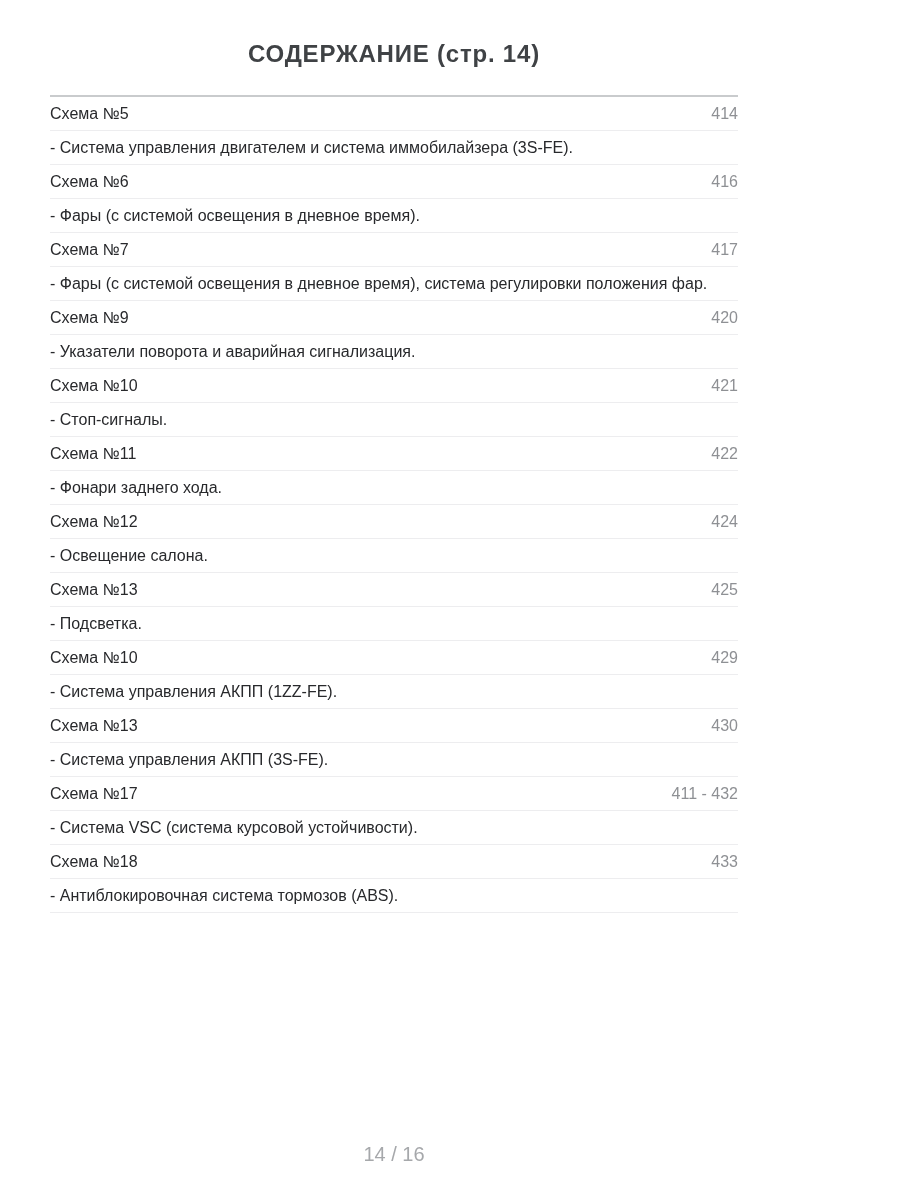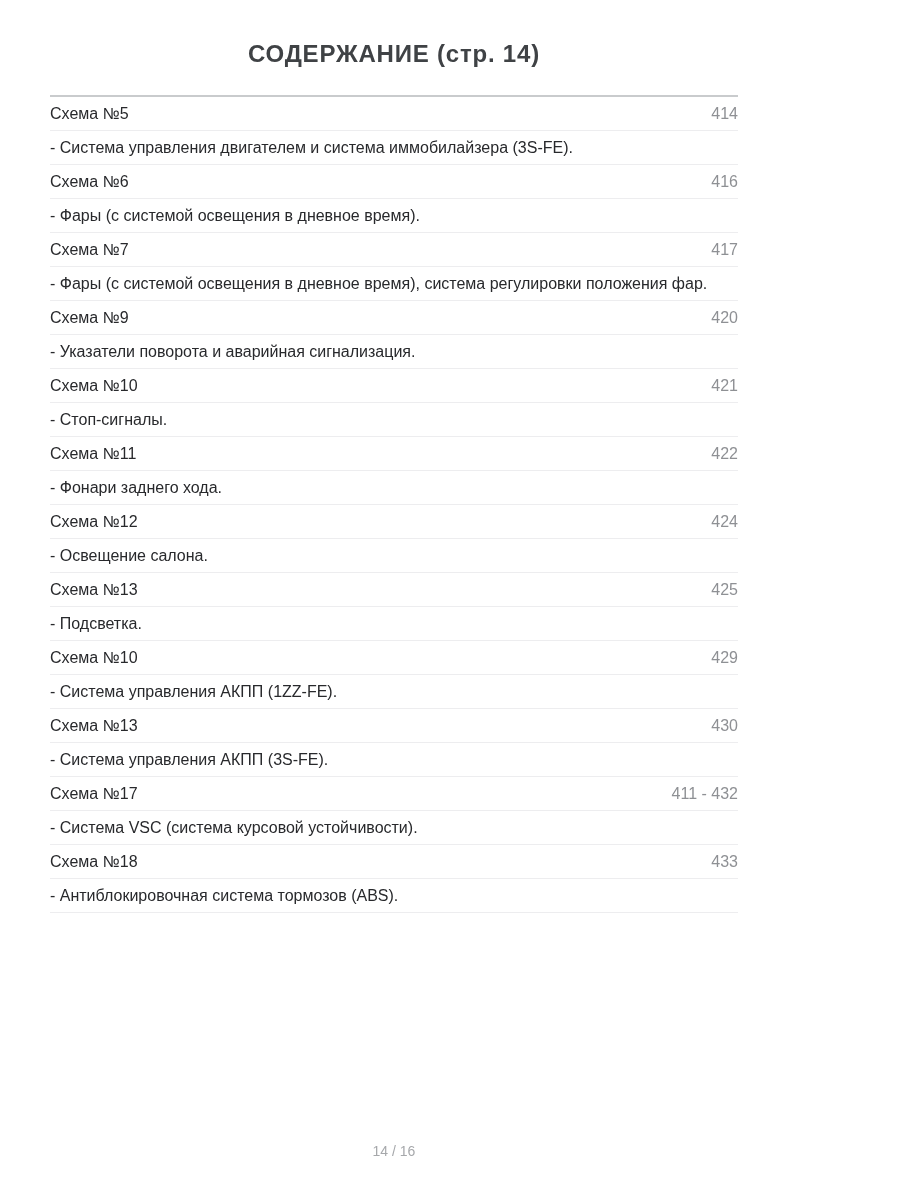--- a/index.html
+++ b/index.html
@@ -40,21 +40,21 @@
   }
   .label { color: var(--entry-color, #28292c); }
   .pagenum { color: var(--pagenum-color, #8e9094); }
   .desc { color: var(--entry-color, #28292c); }
   .footer {
     position: absolute;
     top: 1143px;
     left: 0;
     width: 100%;
     text-align: center;
-    font-size: 14px;
+    font-size: 20px;
     color: var(--footer-color, #a6a8ab);
   }
 </style>
 </head>
 <body>
 
 <div class="page">
   <div class="content">
     <h1 class="title">СОДЕРЖАНИЕ (стр. 14)</h1>
     <div class="top-divider"></div>

